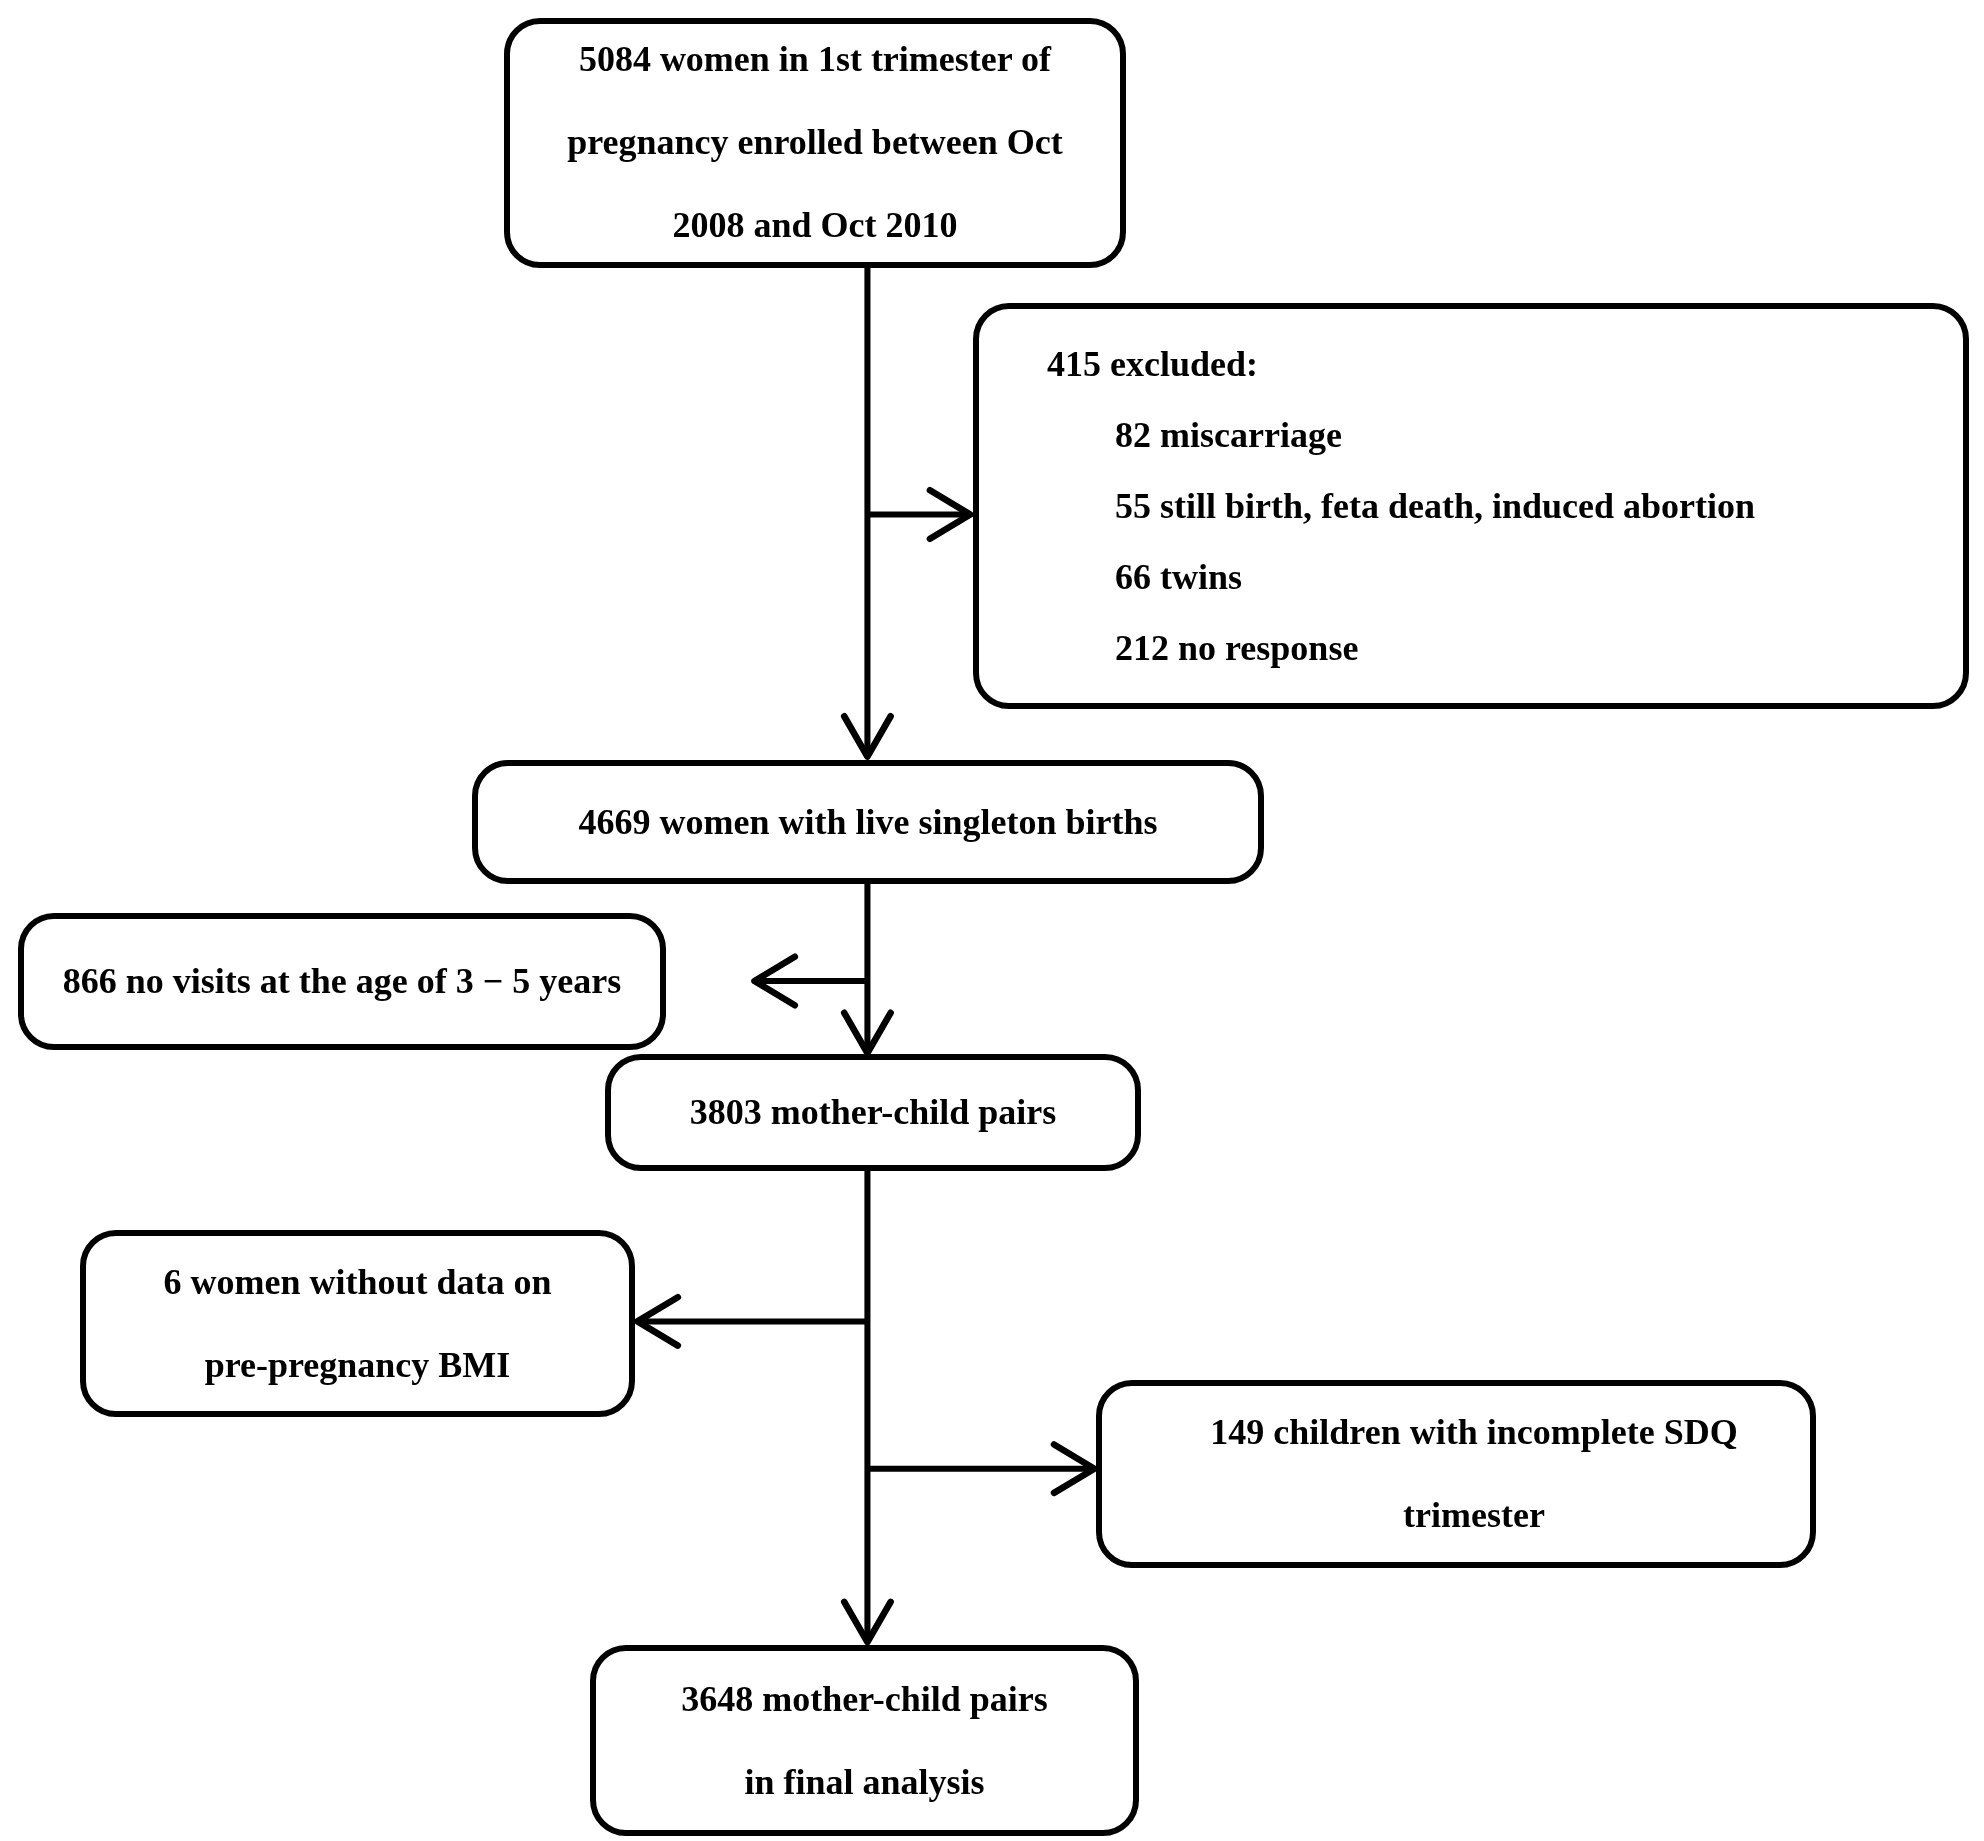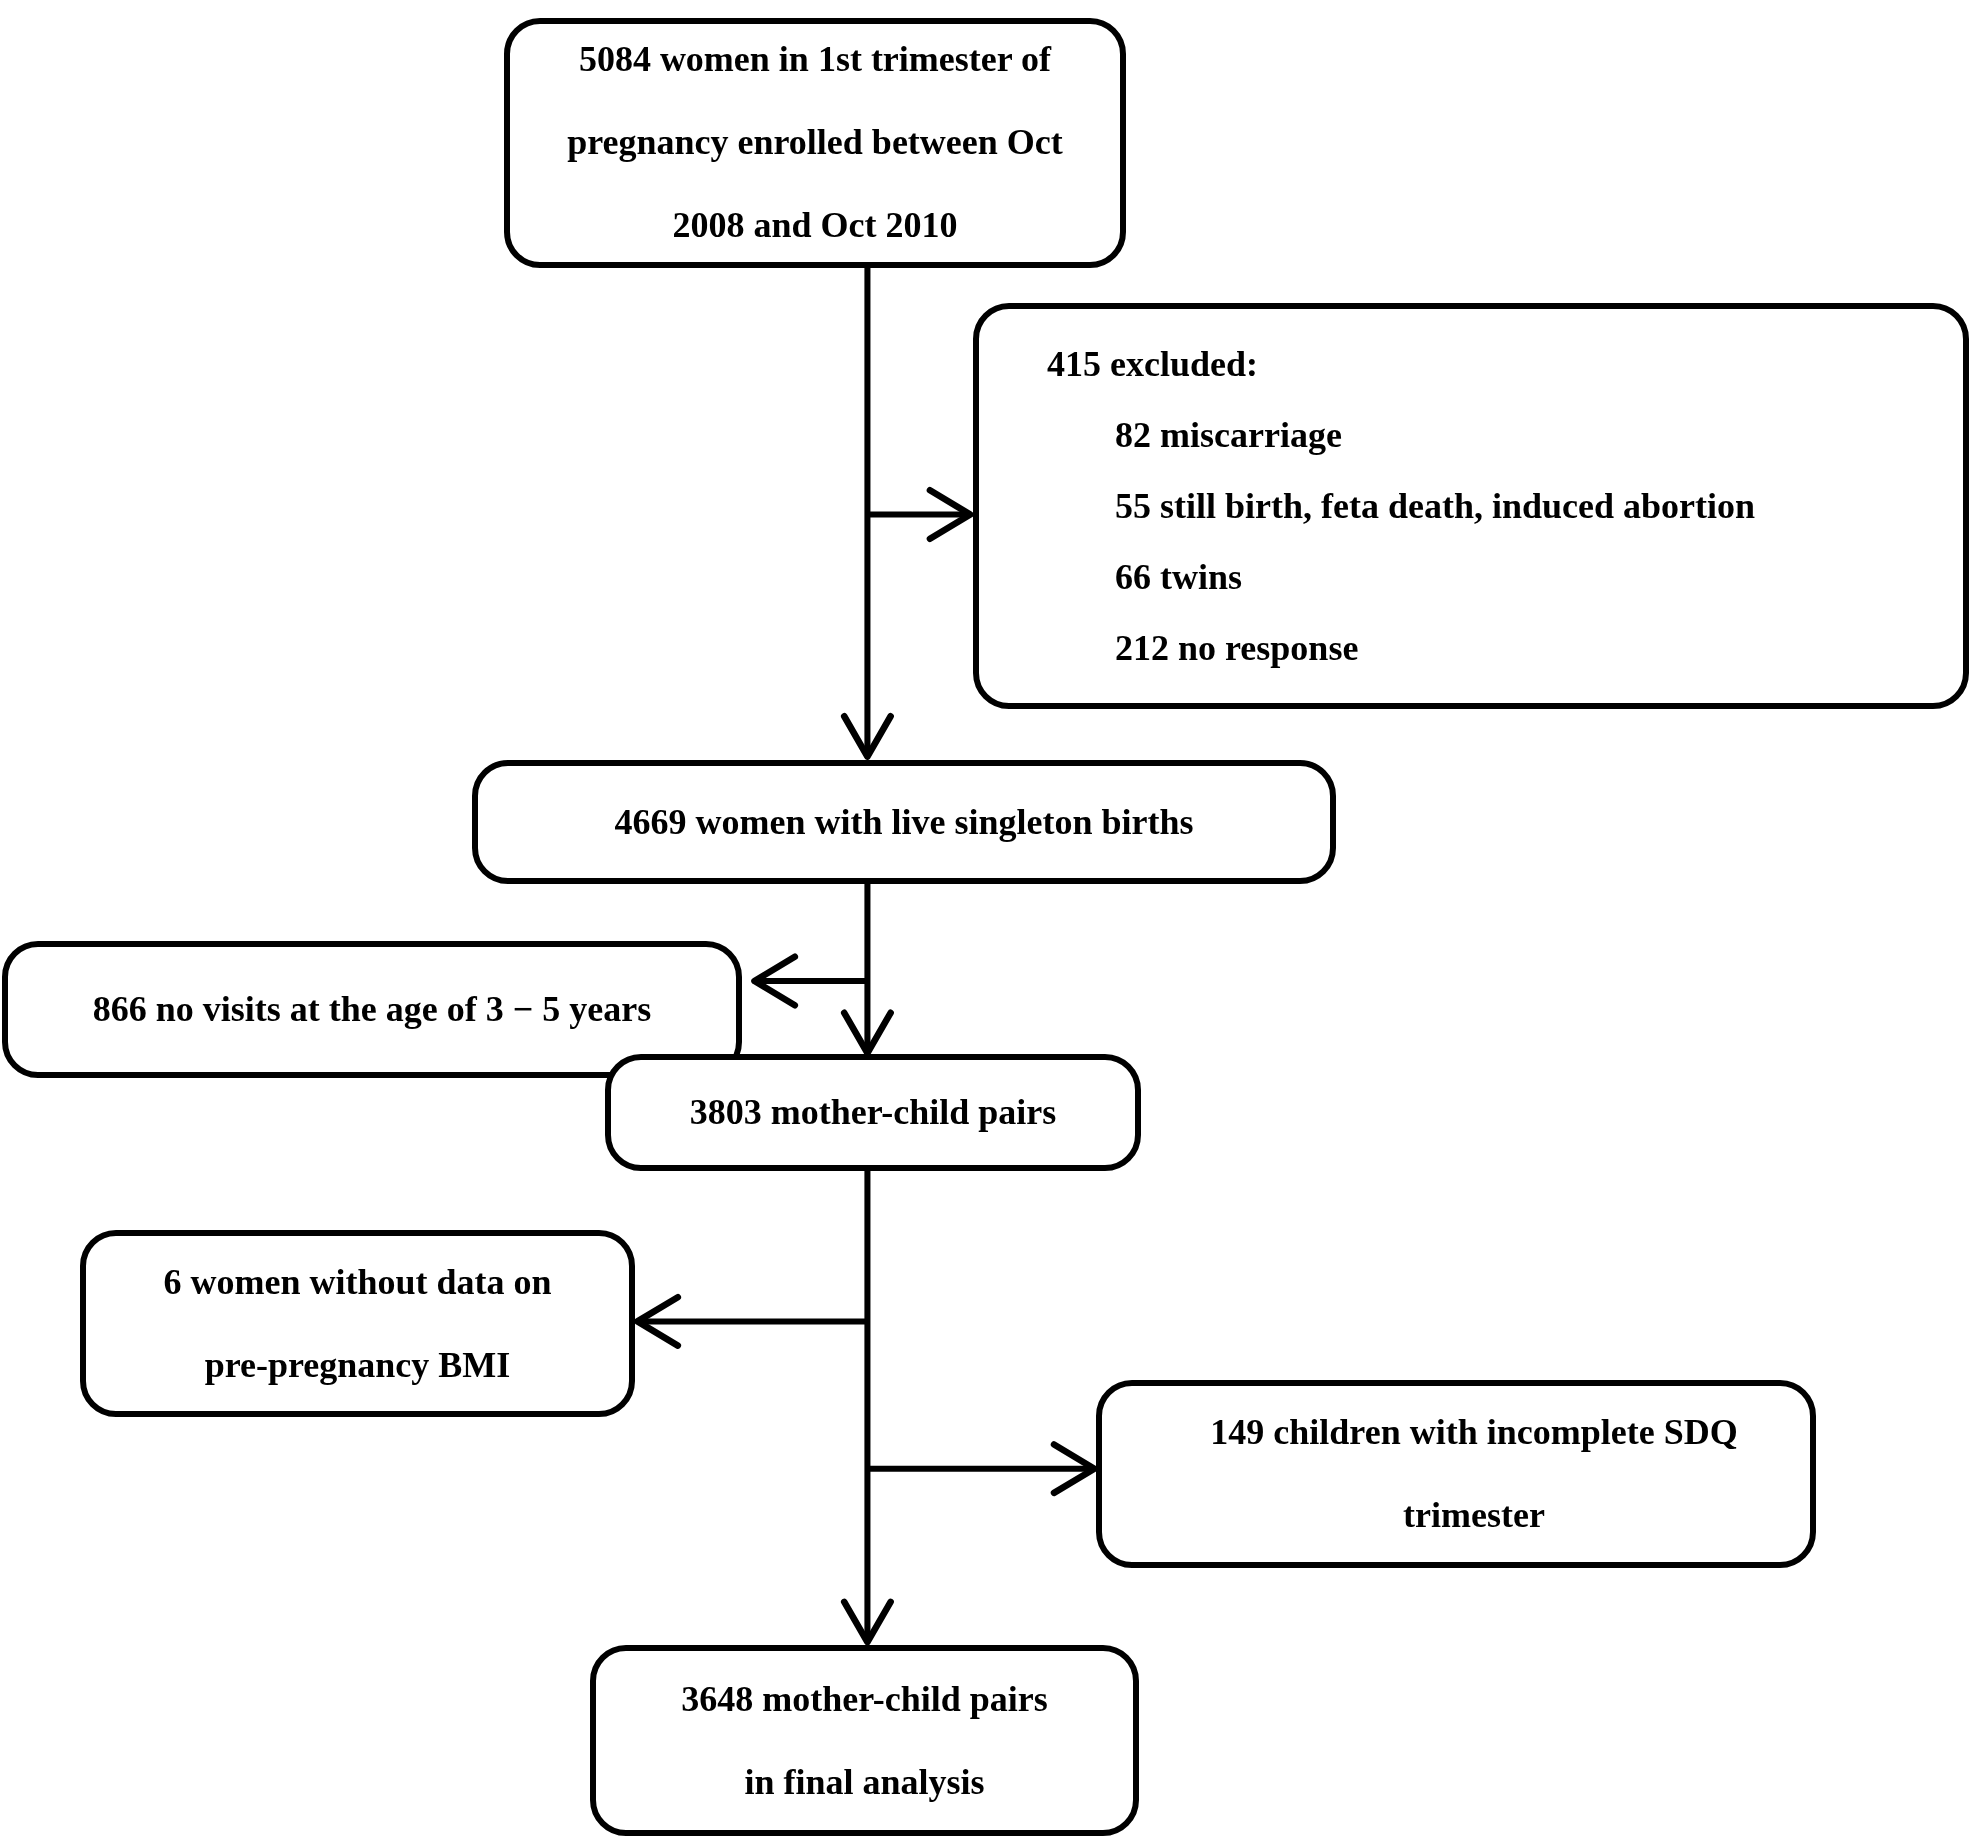--- a/index.html
+++ b/index.html
@@ -78,25 +78,25 @@
   <div class="box" style="left:973px; top:303px; width:996px; height:406px;">
     <div class="excluded-content">
       <div class="xline">415 excluded:</div>
       <div class="xline item">82 miscarriage</div>
       <div class="xline item">55 still birth, feta death, induced abortion</div>
       <div class="xline item">66 twins</div>
       <div class="xline item">212 no response</div>
     </div>
   </div>
 
-  <div class="box center" style="left:472px; top:760px; width:864px; height:124px;">
+  <div class="box center" style="left:472px; top:760px; width:792px; height:124px;">
     <span class="bline">4669 women with live singleton births</span>
   </div>
 
-  <div class="box center" style="left:2px; top:913px; width:740px; height:137px;margin-top:28px;">
+  <div class="box center" style="left:18px; top:913px; width:648px; height:137px;">
     <span class="bline">866 no visits at the age of 3 − 5 years</span>
   </div>
 
   <div class="box center" style="left:605px; top:1054px; width:536px; height:117px;">
     <span class="bline">3803 mother-child pairs</span>
   </div>
 
   <div class="box center" style="left:80px; top:1230px; width:555px; height:187px;">
     <span class="bline">6 women without data on</span>
     <span class="bline">pre-pregnancy BMI</span>

